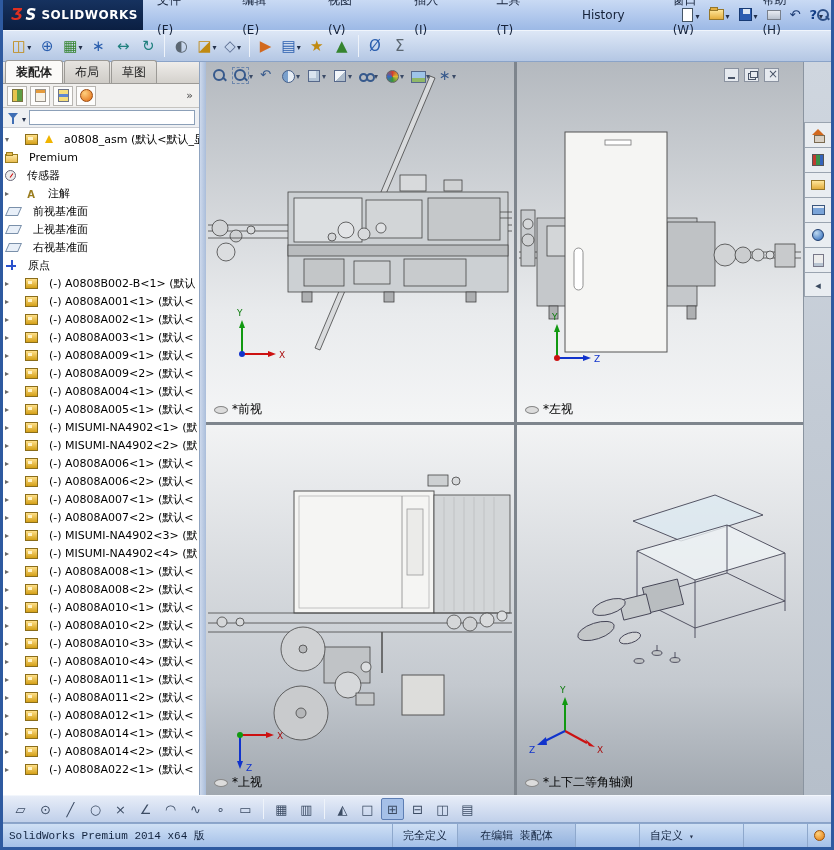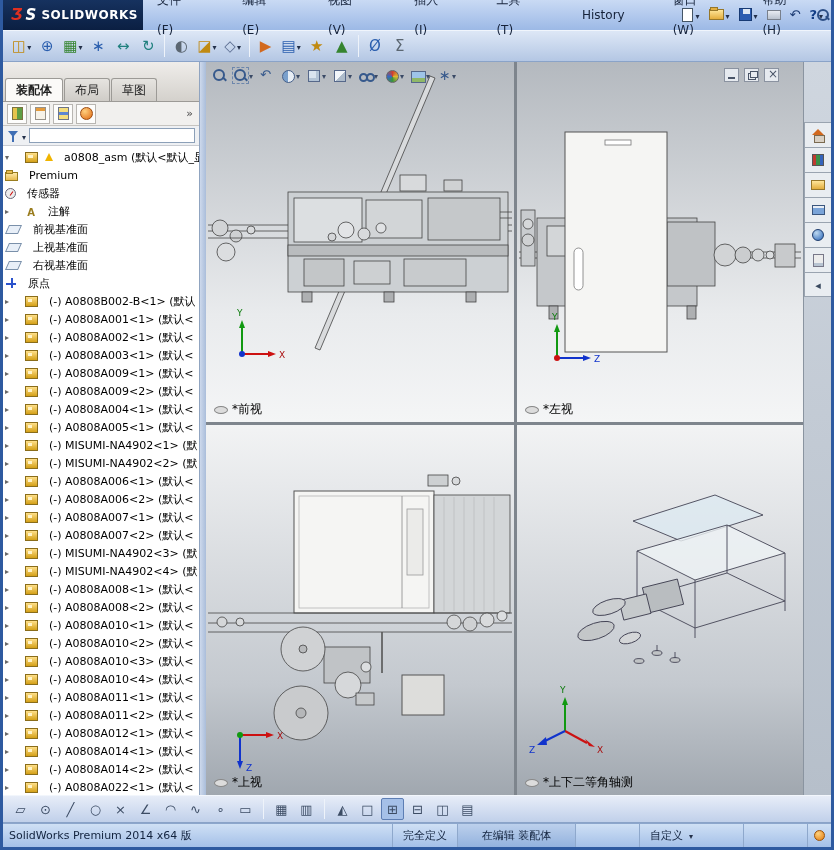--- a/index.html
+++ b/index.html
@@ -39,21 +39,21 @@
   .glyph { font-size:15px; line-height:1; }
   .i-gold{color:#c08a12}.i-green{color:#35842f}.i-blue{color:#2a5eae}.i-teal{color:#20807e}
   .i-grey{color:#5b6671}.i-orange{color:#d2691e}.i-slate{color:#5e7094}
   .tsep { width:1px; height:22px; background:#8fa6c8; border-right:1px solid #eef3fa; margin:0 3px; }
 
   
   .main { height:733px; display:flex; flex:none; }
 
   
   .left-panel { width:197px; background:#f4f3f1; display:flex; flex-direction:column; border-right:1px solid #90a4c0; }
-  .panel-tabs { height:40px; background:linear-gradient(#efedea,#d4d1cc); display:flex; align-items:flex-end; padding-left:2px; border-bottom:1px solid #9c9a96; }
+  .panel-tabs { height:22px; background:linear-gradient(#efedea,#d4d1cc); display:flex; align-items:flex-end; padding-left:2px; border-bottom:1px solid #9c9a96; }
   .ptab { padding:3px 10px 2px; font-size:12px; background:linear-gradient(#e6e4e0,#cfccc7); border:1px solid #9c9a96; border-bottom:none; border-radius:3px 3px 0 0; margin-right:1px; color:#222; }
   .ptab.i-active { background:#fbfaf8; font-weight:bold; }
   .panel-iconbar { height:24px; background:#f1f0ee; border-bottom:1px solid #c6c4c0; display:flex; align-items:center; gap:3px; padding:0 4px; }
   .pbtn { width:20px; height:20px; border:1px solid #b8b6b2; background:#fdfdfc; display:flex; align-items:center; justify-content:center; }
   .part { display:inline-block; }
   .part.i-fm { width:11px; height:13px; background:linear-gradient(90deg,#e6c44c 50%,#5f9e44 50%); border:1px solid #7b7340; }
   .part.i-pm { width:11px; height:13px; background:#f6f2e8; border:1px solid #97928a; box-shadow:inset 0 3px 0 #e49b3c; }
   .part.i-cm { width:11px; height:13px; background:linear-gradient(#f4dd7c 33%,#5d86d2 33% 66%,#f4dd7c 66%); border:1px solid #6d7486; }
   .part.i-dm { width:13px; height:13px; border-radius:50%; background:radial-gradient(circle at 35% 30%,#ffcf7e,#e06a12); border:1px solid #9c4a10; }
   .panel-collapse { margin-left:auto; font-size:11px; color:#444; padding-right:2px; }
@@ -139,21 +139,21 @@
   .tart.i-collapse::before { content:"◂"; font-size:11px; color:#3a4a60; }
 
   
   .bottom-toolbar { height:28px; background:linear-gradient(180deg,#e7edf8,#c0d0ea); border-top:1px solid #f2f6fc;
                     border-bottom:1px solid #8aa3c8; display:flex; align-items:center; gap:2px; padding-left:6px; flex:none; }
   .bbtn { width:23px; height:22px; display:flex; align-items:center; justify-content:center; font-size:13px; color:#3c4c64; border:1px solid transparent; border-radius:2px; }
   .bbtn.i-active { background:#a5c0e8; border:1px solid #5d7eb4; }
   .bsep { width:1px; height:20px; background:#90a8ca; border-right:1px solid #eef3fa; margin:0 4px; }
 
   
-  .statusbar { height:24px; background:linear-gradient(180deg,#cfe0f5,#a4c0e8); border-top:1px solid #8ca6cc; display:flex; align-items:stretch; font-size:11px; color:#12233e; flex:none; }
+  .statusbar { height:24px; background:linear-gradient(180deg,#cfe0f5,#a4c0e8); border-top:1px solid #8ca6cc; display:flex; align-items:stretch; font-size:11px; color:#12233e; flex:none;font-family:Liberation Mono, monospace; }
   .sb-left { display:flex; align-items:center; padding-left:6px; }
   .sb-spacer { flex:1; }
   .sb-cell { display:flex; align-items:center; justify-content:center; border-left:1px solid #8ea8cc; padding:0 10px; }
   .sb-editing { background:linear-gradient(180deg,#bcd0ec,#93b2de); min-width:118px; }
   .sb-custom { justify-content:flex-start; gap:6px; min-width:104px; }
   .sb-gap { width:64px; border-left:1px solid #8ea8cc; }
   .sb-icon { width:24px; display:flex; align-items:center; justify-content:center; border-left:1px solid #8ea8cc; }
   .sb-dot { width:11px; height:11px; border-radius:50%; background:radial-gradient(circle at 35% 30%,#ffd27e,#e07a10); border:1px solid #9c5208; }
 </style>
 </head>

